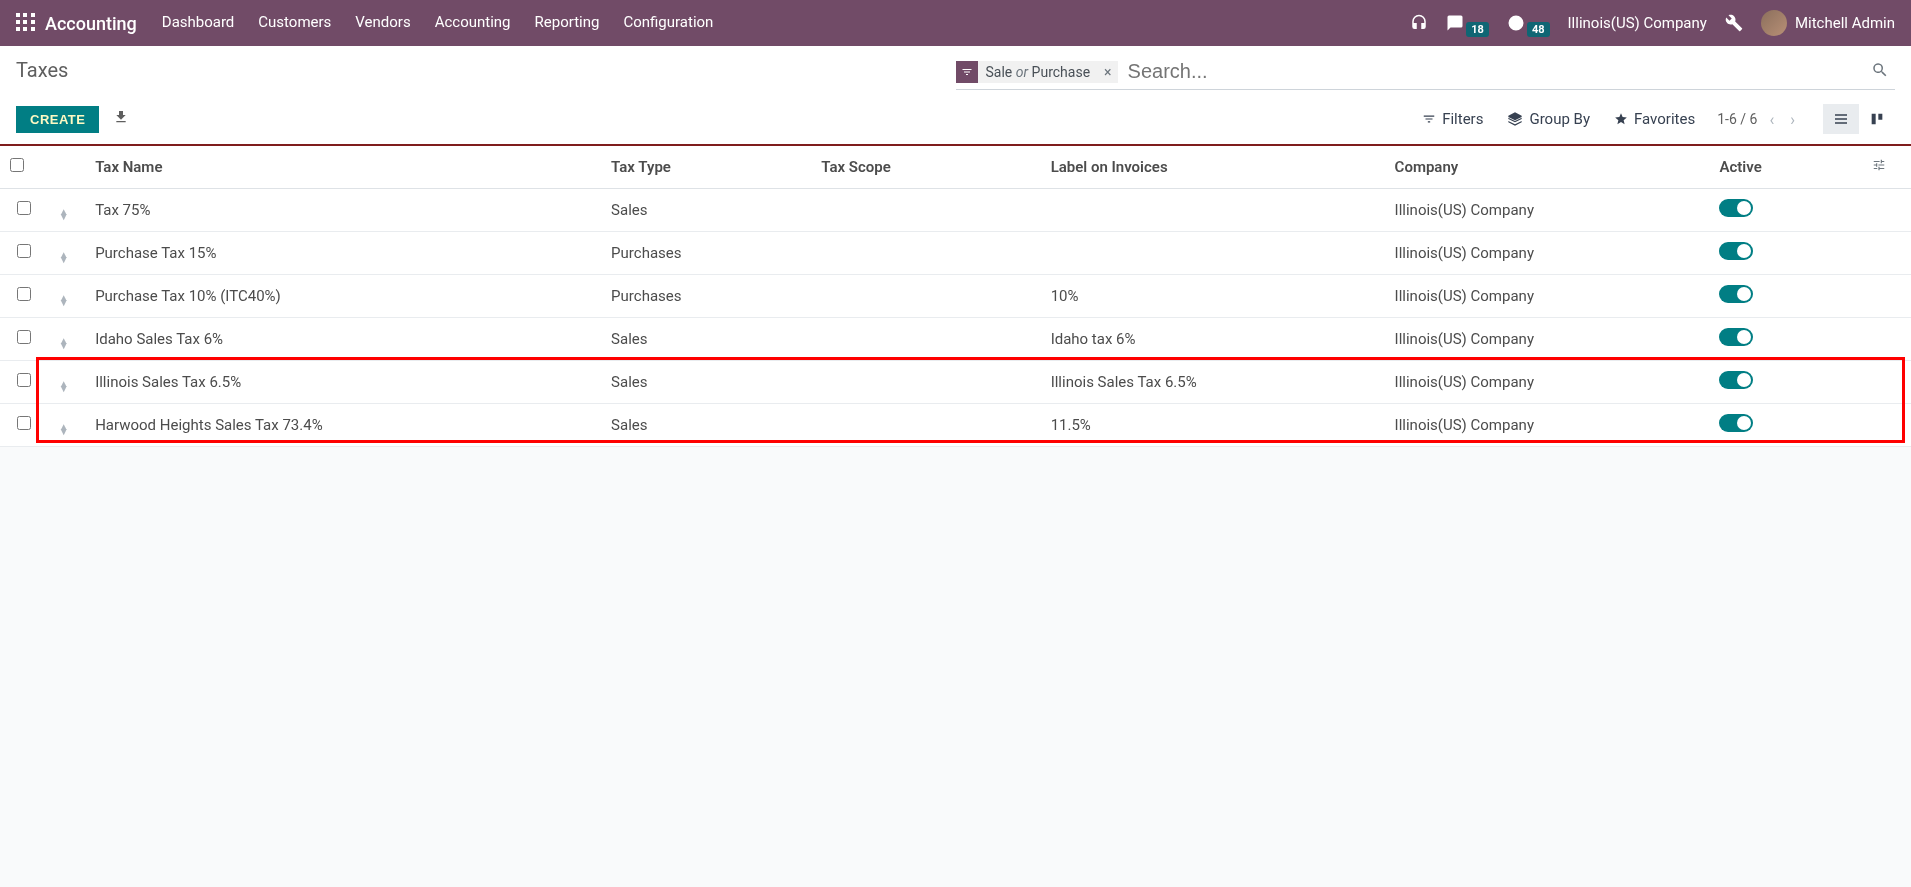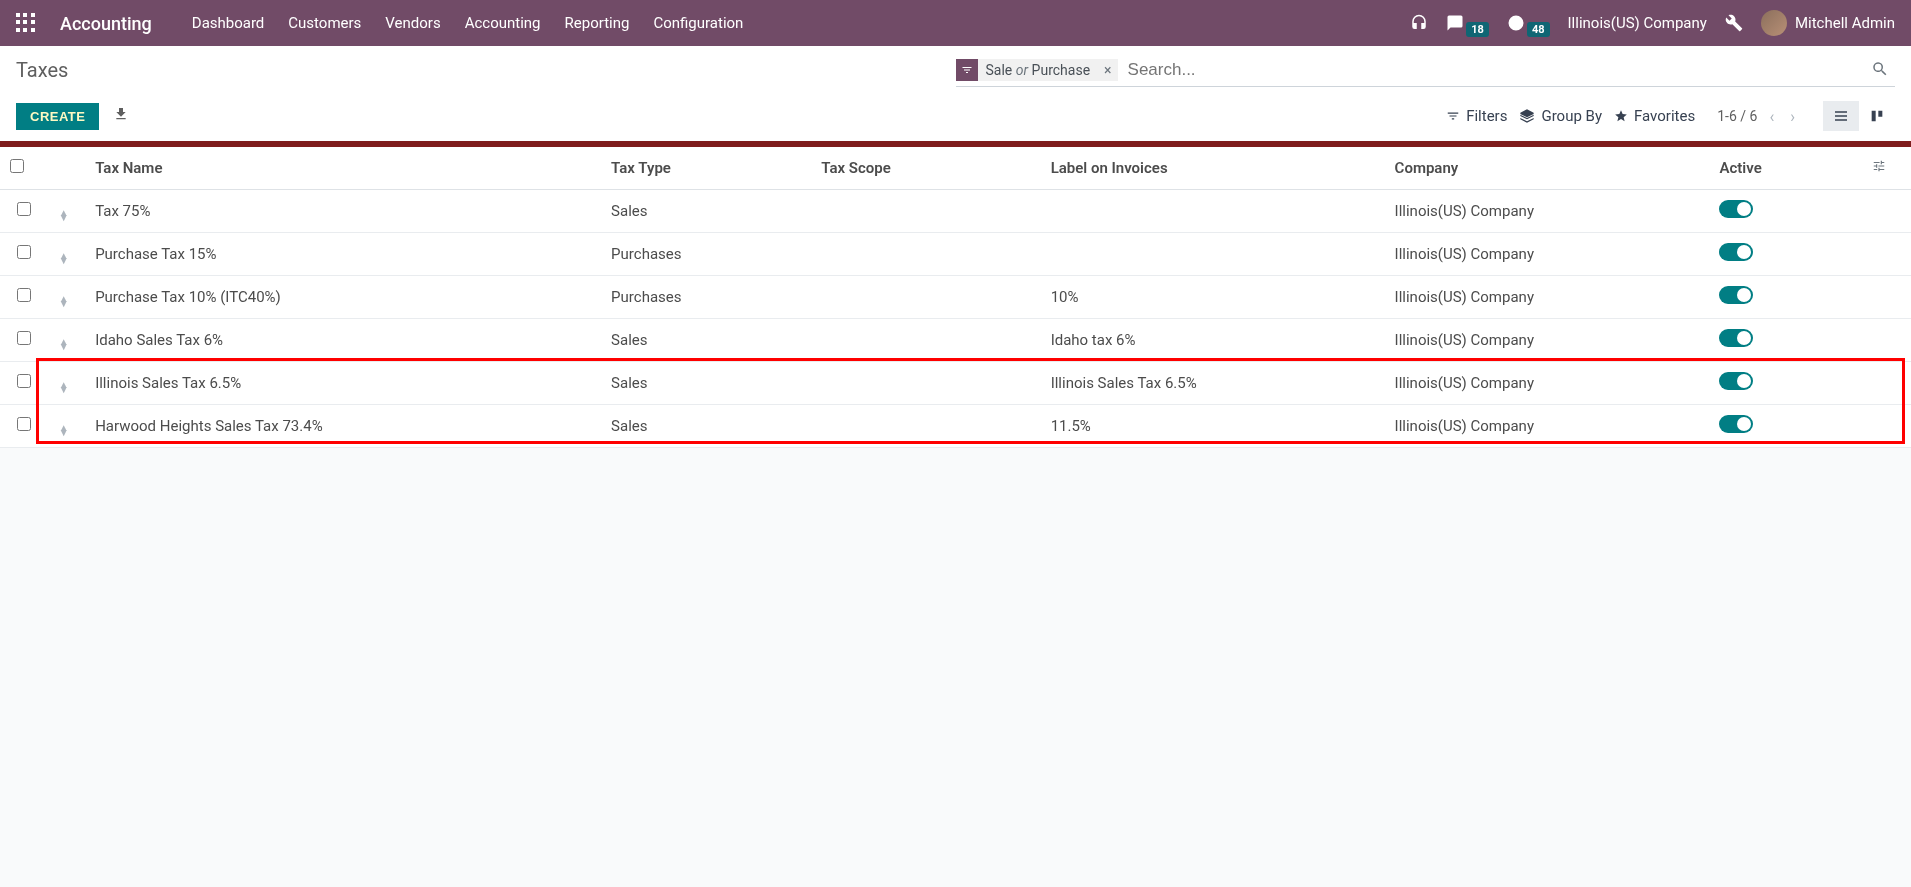--- a/index.html
+++ b/index.html
@@ -1,42 +1,42 @@
 <!DOCTYPE html>
 <html><head>
 <meta charset="utf-8">
 <style>
 * { box-sizing: border-box; margin: 0; padding: 0; }
 body { font-family: -apple-system, BlinkMacSystemFont, "Segoe UI", Roboto, "Helvetica Neue", Arial, sans-serif; font-size: 14px; color: #374151; background: #f9fafb; }
 
 
 .navbar { background: #714B67; height: 46px; display: flex; align-items: center; padding: 0 16px; color: #fff; }
-.navbar-left { display: flex; align-items: center; gap: 16px; }
+.navbar-left { display: flex; align-items: flex-start; gap: 1px; }
 .app-icon { width: 20px; height: 20px; display: grid; grid-template-columns: repeat(3,1fr); grid-template-rows: repeat(3,1fr); gap: 2px; cursor: pointer; }
 .app-icon span { background: #fff; width: 4px; height: 4px; }
 .app-title { font-size: 18px; font-weight: 500; margin-left: 8px; margin-right: 24px; }
 .nav-menu { display: flex; gap: 24px; }
 .nav-item { color: #fff; cursor: pointer; font-size: 15px; }
 .navbar-right { margin-left: auto; display: flex; align-items: center; gap: 18px; }
 .nav-icon { cursor: pointer; display: flex; align-items: center; }
 .badge { background: #0f6674; color: #fff; font-size: 11px; padding: 1px 5px; border-radius: 3px; margin-left: 2px; font-weight: bold; margin-top: 12px; }
 .avatar { width: 26px; height: 26px; border-radius: 50%; background: linear-gradient(135deg,#8b6f5c,#b89076); display: inline-block; }
 
 
-.control-panel { background: #fff; border-bottom: 6px solid #7f1d1d; padding: 12px 16px 10px; }
+.control-panel { background: #fff; border-bottom: 2px solid #7f1d1d; padding: 12px 16px 10px; }
 .cp-top { display: flex; align-items: flex-start; }
 .breadcrumb-title { font-size: 20px; color: #5f5f5f; }
 .cp-top-right { margin-left: auto; width: 50%; }
 .search-bar { display: flex; align-items: center; border-bottom: 1px solid #ced4da; padding-bottom: 4px; }
 .facet { display: inline-flex; align-items: center; background: #f1f1f1; border-radius: 0; margin-right: 6px; font-size: 14px; }
 .facet-icon { background: #714B67; color: #fff; width: 22px; height: 22px; display: flex; align-items: center; justify-content: center; }
 .facet-text { padding: 0 8px; color: #495057; }
 .facet-text em { font-style: italic; color: #6c757d; }
 .facet-close { padding: 0 6px; cursor: pointer; color: #6c757d; }
-.search-input { border: none; outline: none; flex: 1; font-size: 17px; padding: 2px 4px; color: #495057; }
+.search-input { border: none; outline: none; flex: 1; font-size: 20px; padding: 2px 4px; color: #495057; }
 .search-icon-btn { cursor: pointer; color: #6c757d; padding: 0 6px; }
 
 .cp-bottom { display: flex; align-items: center; margin-top: 14px; }
 .btn-create { background: #017e84; color: #fef9c3; border: none; padding: 6px 14px; font-weight: bold; letter-spacing: 0.5px; cursor: pointer; font-size: 13px; }
 .btn-import { margin-left: 14px; cursor: pointer; color: #5f5f5f; font-size: 16px; }
 .cp-bottom-right { margin-left: auto; display: flex; align-items: center; gap: 22px; }
 .search-option { display: inline-flex; align-items: center; gap: 6px; cursor: pointer; color: #374151; font-size: 15px; }
 .pager { display: flex; align-items: center; gap: 8px; color: #5f5f5f; font-size: 14px; }
 .pager-arrow { color: #adb5bd; cursor: pointer; padding: 0 4px; font-size: 16px; }
 .view-switcher { display: flex; gap: 0; }
@@ -145,21 +145,21 @@
     </div>
   </div>
   <div class="cp-bottom">
     <button class="btn-create">CREATE</button>
     <div class="btn-import">
       <svg width="16" height="16" viewBox="0 0 24 24">
           <path d="M19 9h-4V3H9v6H5l7 7 7-7zM5 18v2h14v-2H5z"></path>
         </svg>
     </div>
     <div class="cp-bottom-right">
-      <div style="display:flex; gap:12px;">
+      <div style="display:flex; gap:24px;">
         <div class="search-option">
           <svg width="14" height="14" viewBox="0 0 24 24">
               <path d="M10 18h4v-2h-4v2zM3 6v2h18V6H3zm3 7h12v-2H6v2z"></path>
             </svg>
           <span>Filters</span>
         </div>
         <div class="search-option">
           <svg width="16" height="16" viewBox="0 0 24 24">
               <path d="M12 2L2 7v2l10 5 10-5V7L12 2zm0 13L2 10v2l10 5 10-5v-2l-10 5zm0 5L2 15v2l10 5 10-5v-2l-10 5z"></path>
             </svg>

